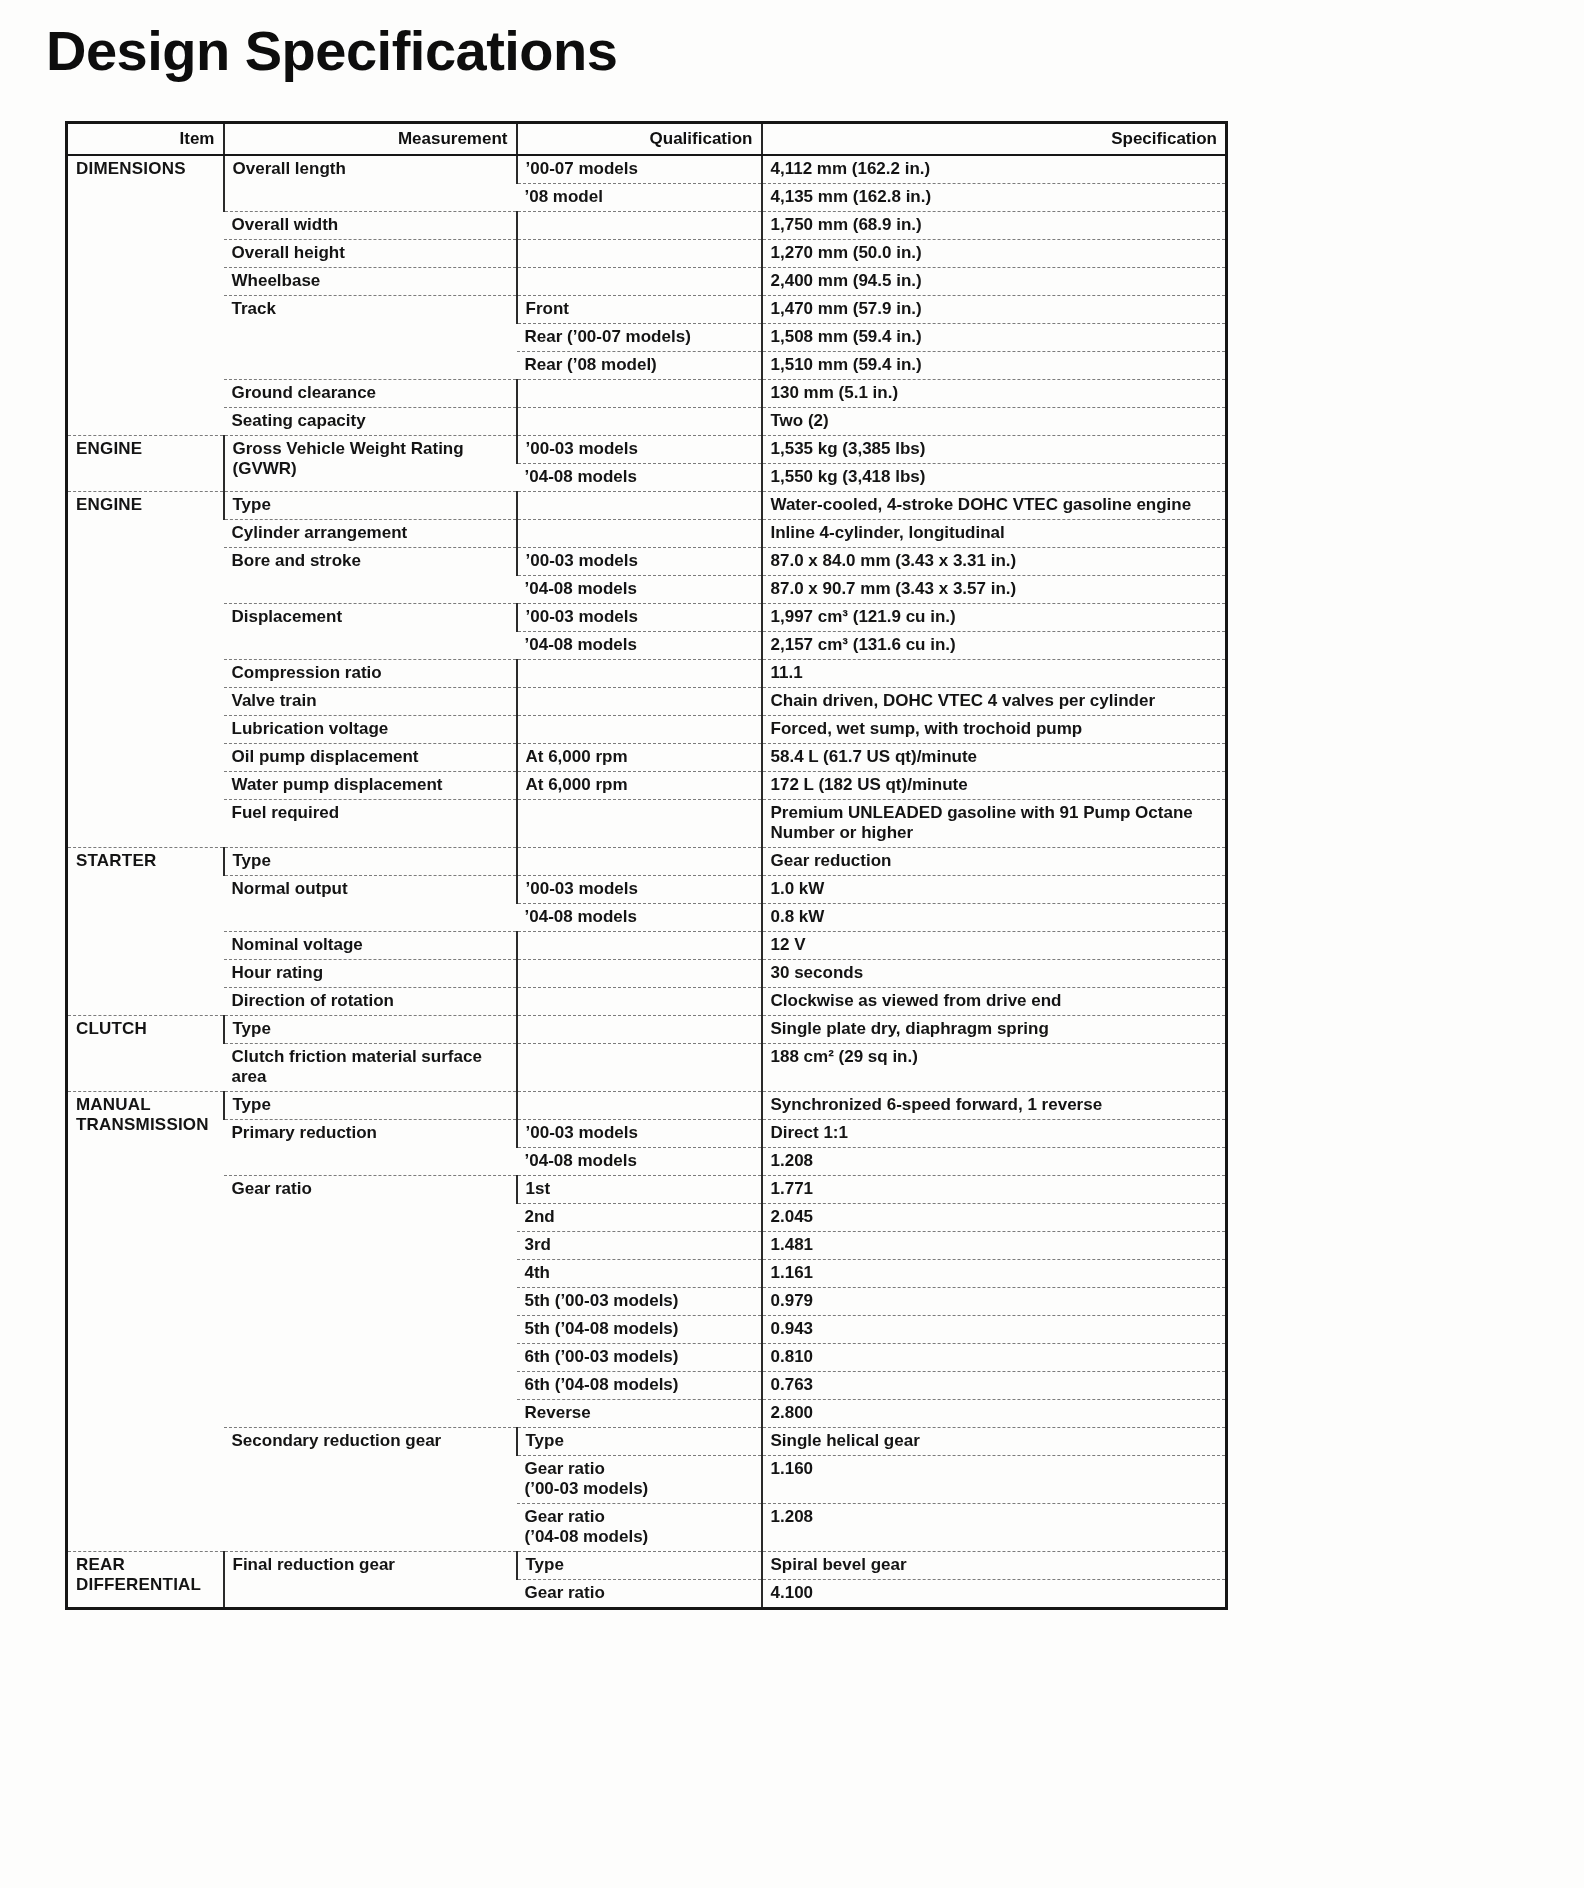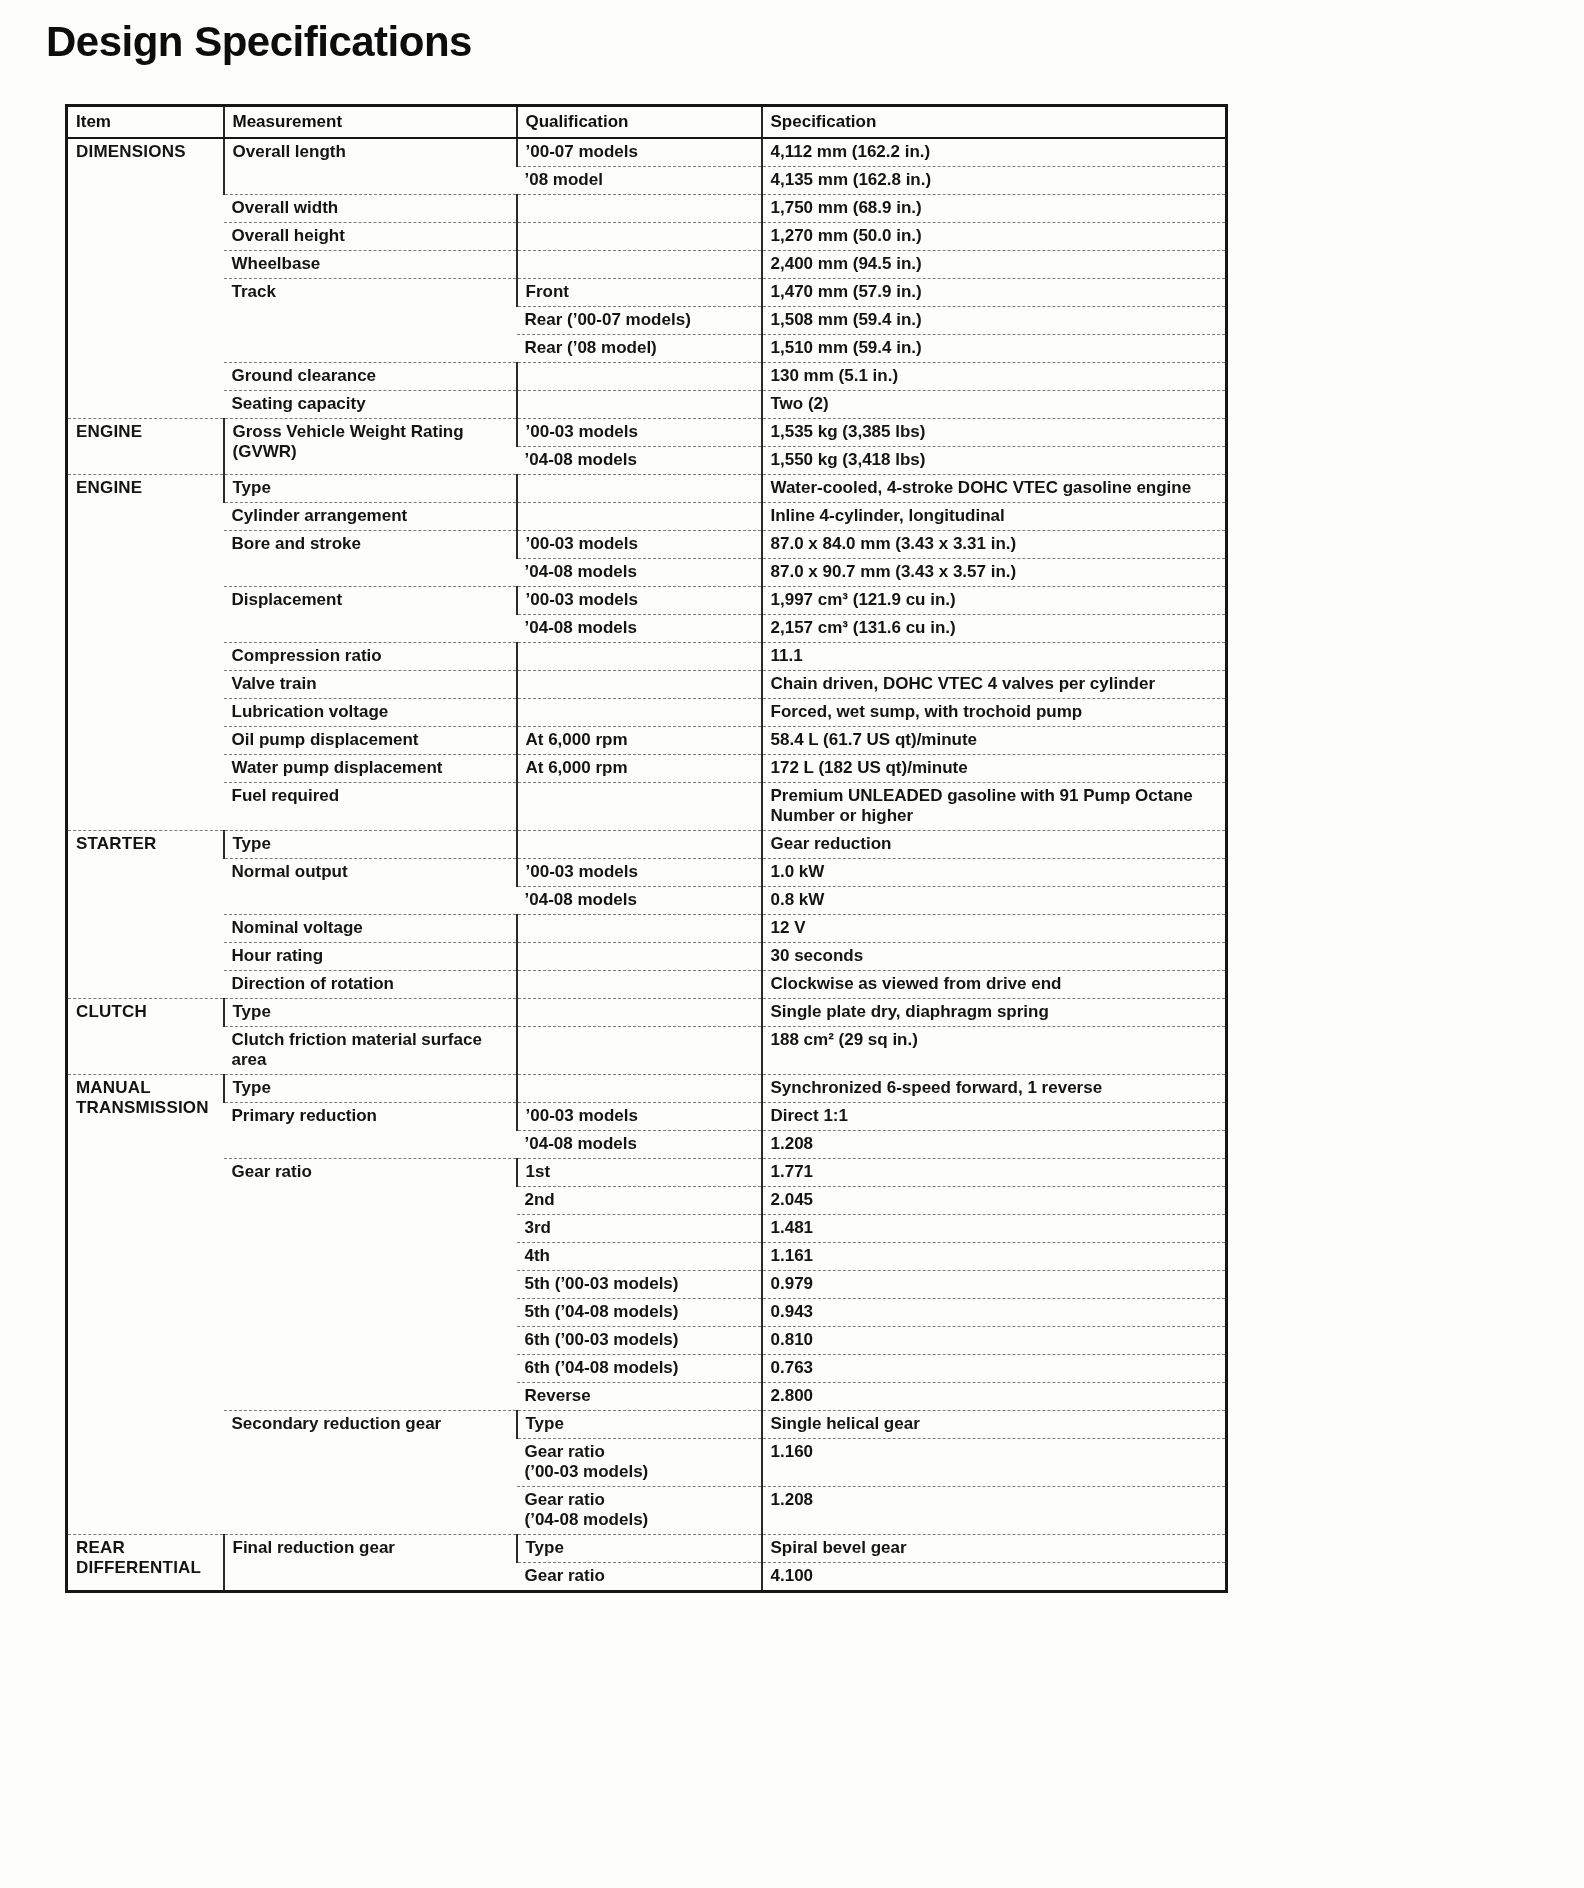--- a/index.html
+++ b/index.html
@@ -8,42 +8,42 @@
   }
   body {
     width: 1584px;
     height: 1888px;
     background: #fdfdfc;
     color: #141414;
     font-family: "Liberation Sans", sans-serif;
     overflow: hidden;
   }
   .page-title {
-    font-size: 42px;
+    font-size: 56px;
     font-weight: 900;
     letter-spacing: -0.5px;
     padding: 18px 0 0 46px;
     color: #0d0d0d;
   }
   .spec-table {
     border-collapse: collapse;
     table-layout: fixed;
     width: 1160px;
     margin: 38px 0 0 65px;
     border: 3px solid #161616;
     background: #fdfdfc;
   }
   .spec-table col.c-item { width: 157px; }
   .spec-table col.c-meas { width: 293px; }
   .spec-table col.c-qual { width: 245px; }
   .spec-table col.c-spec { width: 465px; }
   .spec-table th {
     font-size: 17px;
     font-weight: 700;
-    text-align: left;
+    text-align: right;
     padding: 5px 8px;
     border-left: 2px solid #262626;
     border-bottom: 2px solid #161616;
     color: #101010;
   }
   .spec-table th:first-child { border-left: none; }
   .spec-table td {
     font-size: 17px;
     font-weight: 700;
     line-height: 20px;

